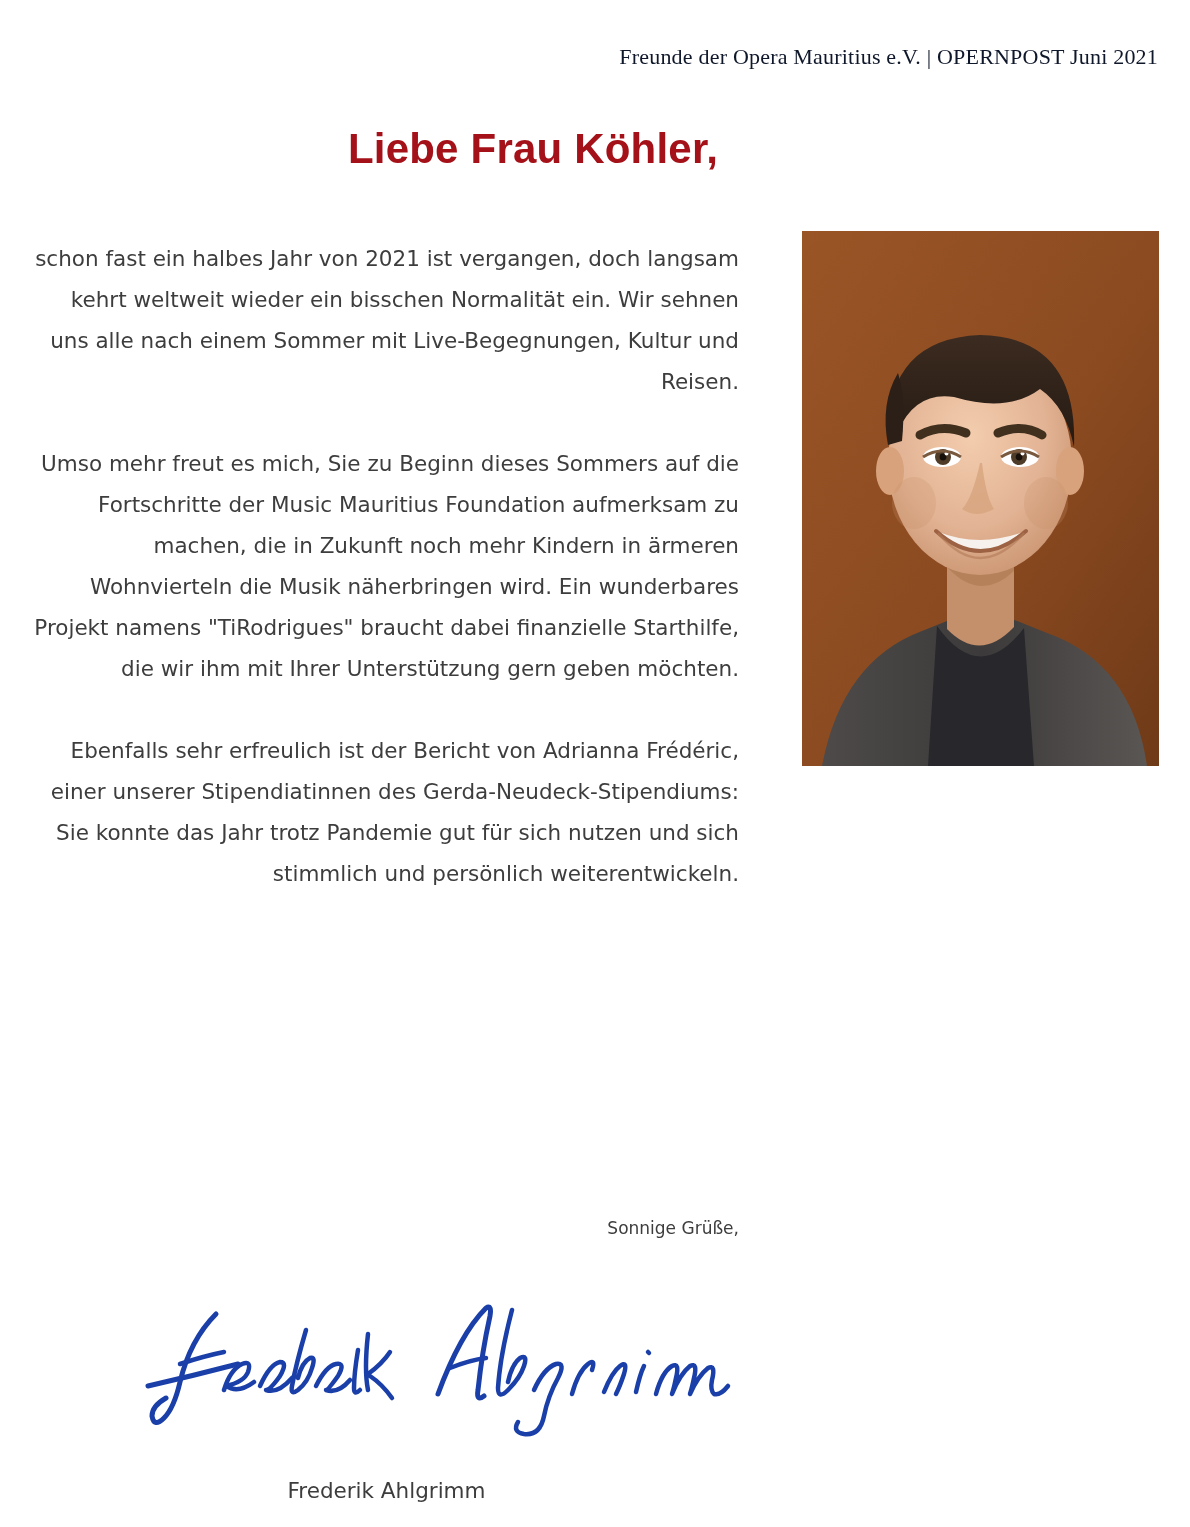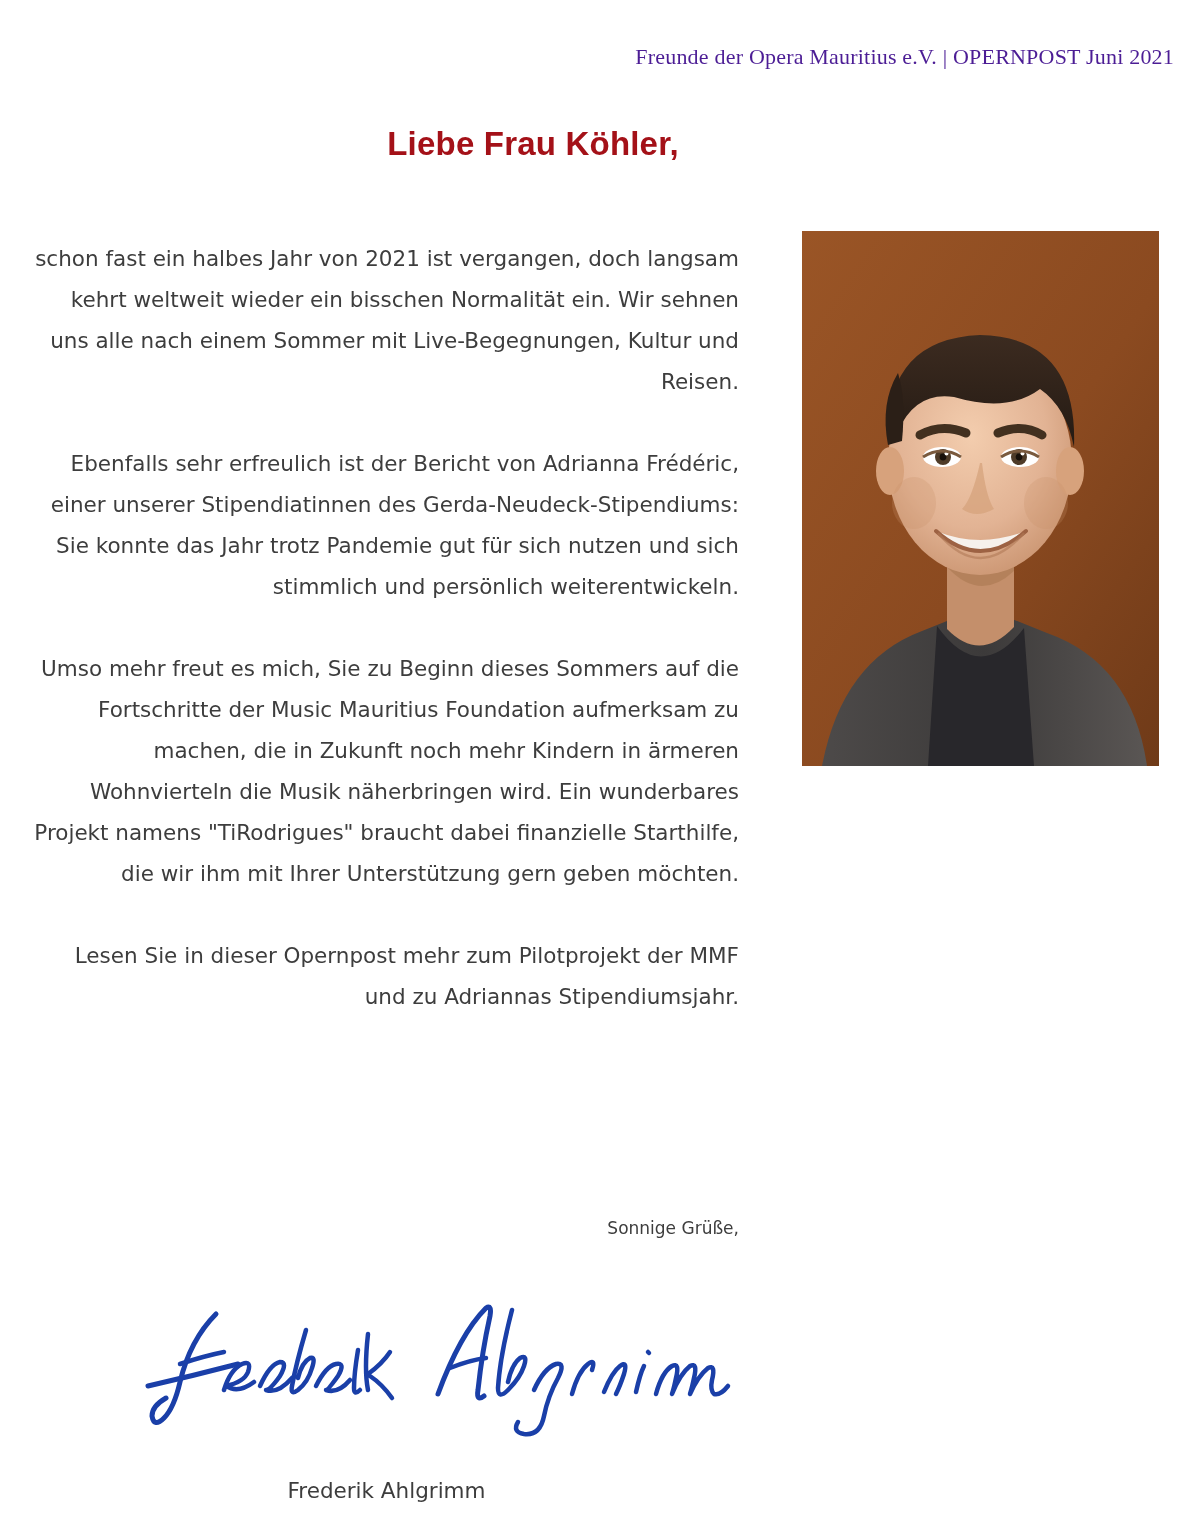--- a/index.html
+++ b/index.html
@@ -18,38 +18,38 @@
   .page {
     position: relative;
     width: 1190px;
     height: 1527px;
   }
 
   
   .masthead {
     position: absolute;
     top: 44px;
-    right: 16px;
+    right: 32px;
     font-family: "Liberation Serif", "DejaVu Serif", serif;
     font-size: 22px;
-    color: #4c1d95;
+    color: #0f172a;
     letter-spacing: 0.2px;
     white-space: nowrap;
   }
 
   
   .salutation {
     position: absolute;
     top: 125px;
     left: 0;
     width: 1066px;
     text-align: center;
     font-family: "Liberation Sans", sans-serif;
     font-weight: bold;
-    font-size: 33px;
+    font-size: 42px;
     color: #a41118;
     letter-spacing: 0.2px;
   }
 
   
   .portrait {
     position: absolute;
     top: 231px;
     left: 802px;
     width: 357px;
@@ -179,23 +179,22 @@
       <path d="M134 300 Q178 340 224 300" stroke="#9d6243" stroke-width="4" fill="none" stroke-linecap="round"></path>
       <path d="M136 302 Q178 352 222 302" stroke="#b07a57" stroke-width="2.5" fill="none" opacity="0.6"></path>
 
       <ellipse cx="112" cy="272" rx="22" ry="26" fill="#c98e66" opacity="0.25"></ellipse>
       <ellipse cx="244" cy="272" rx="22" ry="26" fill="#c98e66" opacity="0.25"></ellipse>
     </svg>
   </div>
 
   <div class="letter">
     <p>schon fast ein halbes Jahr von 2021 ist vergangen, doch langsam kehrt weltweit wieder ein bisschen Normalität ein. Wir sehnen uns alle nach einem Sommer mit Live-Begegnungen, Kultur und Reisen.</p>
+    <p>Umso mehr freut es mich, Sie zu Beginn dieses Sommers auf die Fortschritte der Music Mauritius Foundation aufmerksam zu machen, die in Zukunft noch mehr Kindern in ärmeren Wohnvierteln die Musik näherbringen wird. Ein wunderbares Projekt namens "TiRodrigues" braucht dabei finanzielle Starthilfe, die wir ihm mit Ihrer Unterstützung gern geben möchten.</p>
     <p>Ebenfalls sehr erfreulich ist der Bericht von Adrianna Frédéric, einer unserer Stipendiatinnen des Gerda-Neudeck-Stipendiums: Sie konnte das Jahr trotz Pandemie gut für sich nutzen und sich stimmlich und persönlich weiterentwickeln.</p>
-    <p>Umso mehr freut es mich, Sie zu Beginn dieses Sommers auf die Fortschritte der Music Mauritius Foundation aufmerksam zu machen, die in Zukunft noch mehr Kindern in ärmeren Wohnvierteln die Musik näherbringen wird. Ein wunderbares Projekt namens "TiRodrigues" braucht dabei finanzielle Starthilfe, die wir ihm mit Ihrer Unterstützung gern geben möchten.</p>
-    <p>Lesen Sie in dieser Opernpost mehr zum Pilotprojekt der MMF und zu Adriannas Stipendiumsjahr.</p>
   </div>
 
   <div class="closing">
     <div>Sonnige Grüße,</div>
   </div>
 
   <div class="signature">
     <svg width="620" height="160" viewBox="0 0 620 160" xmlns="http://www.w3.org/2000/svg" role="img" aria-label="signature">
       <g fill="none" stroke="#1a3fa8" stroke-linecap="round" stroke-linejoin="round">
 

